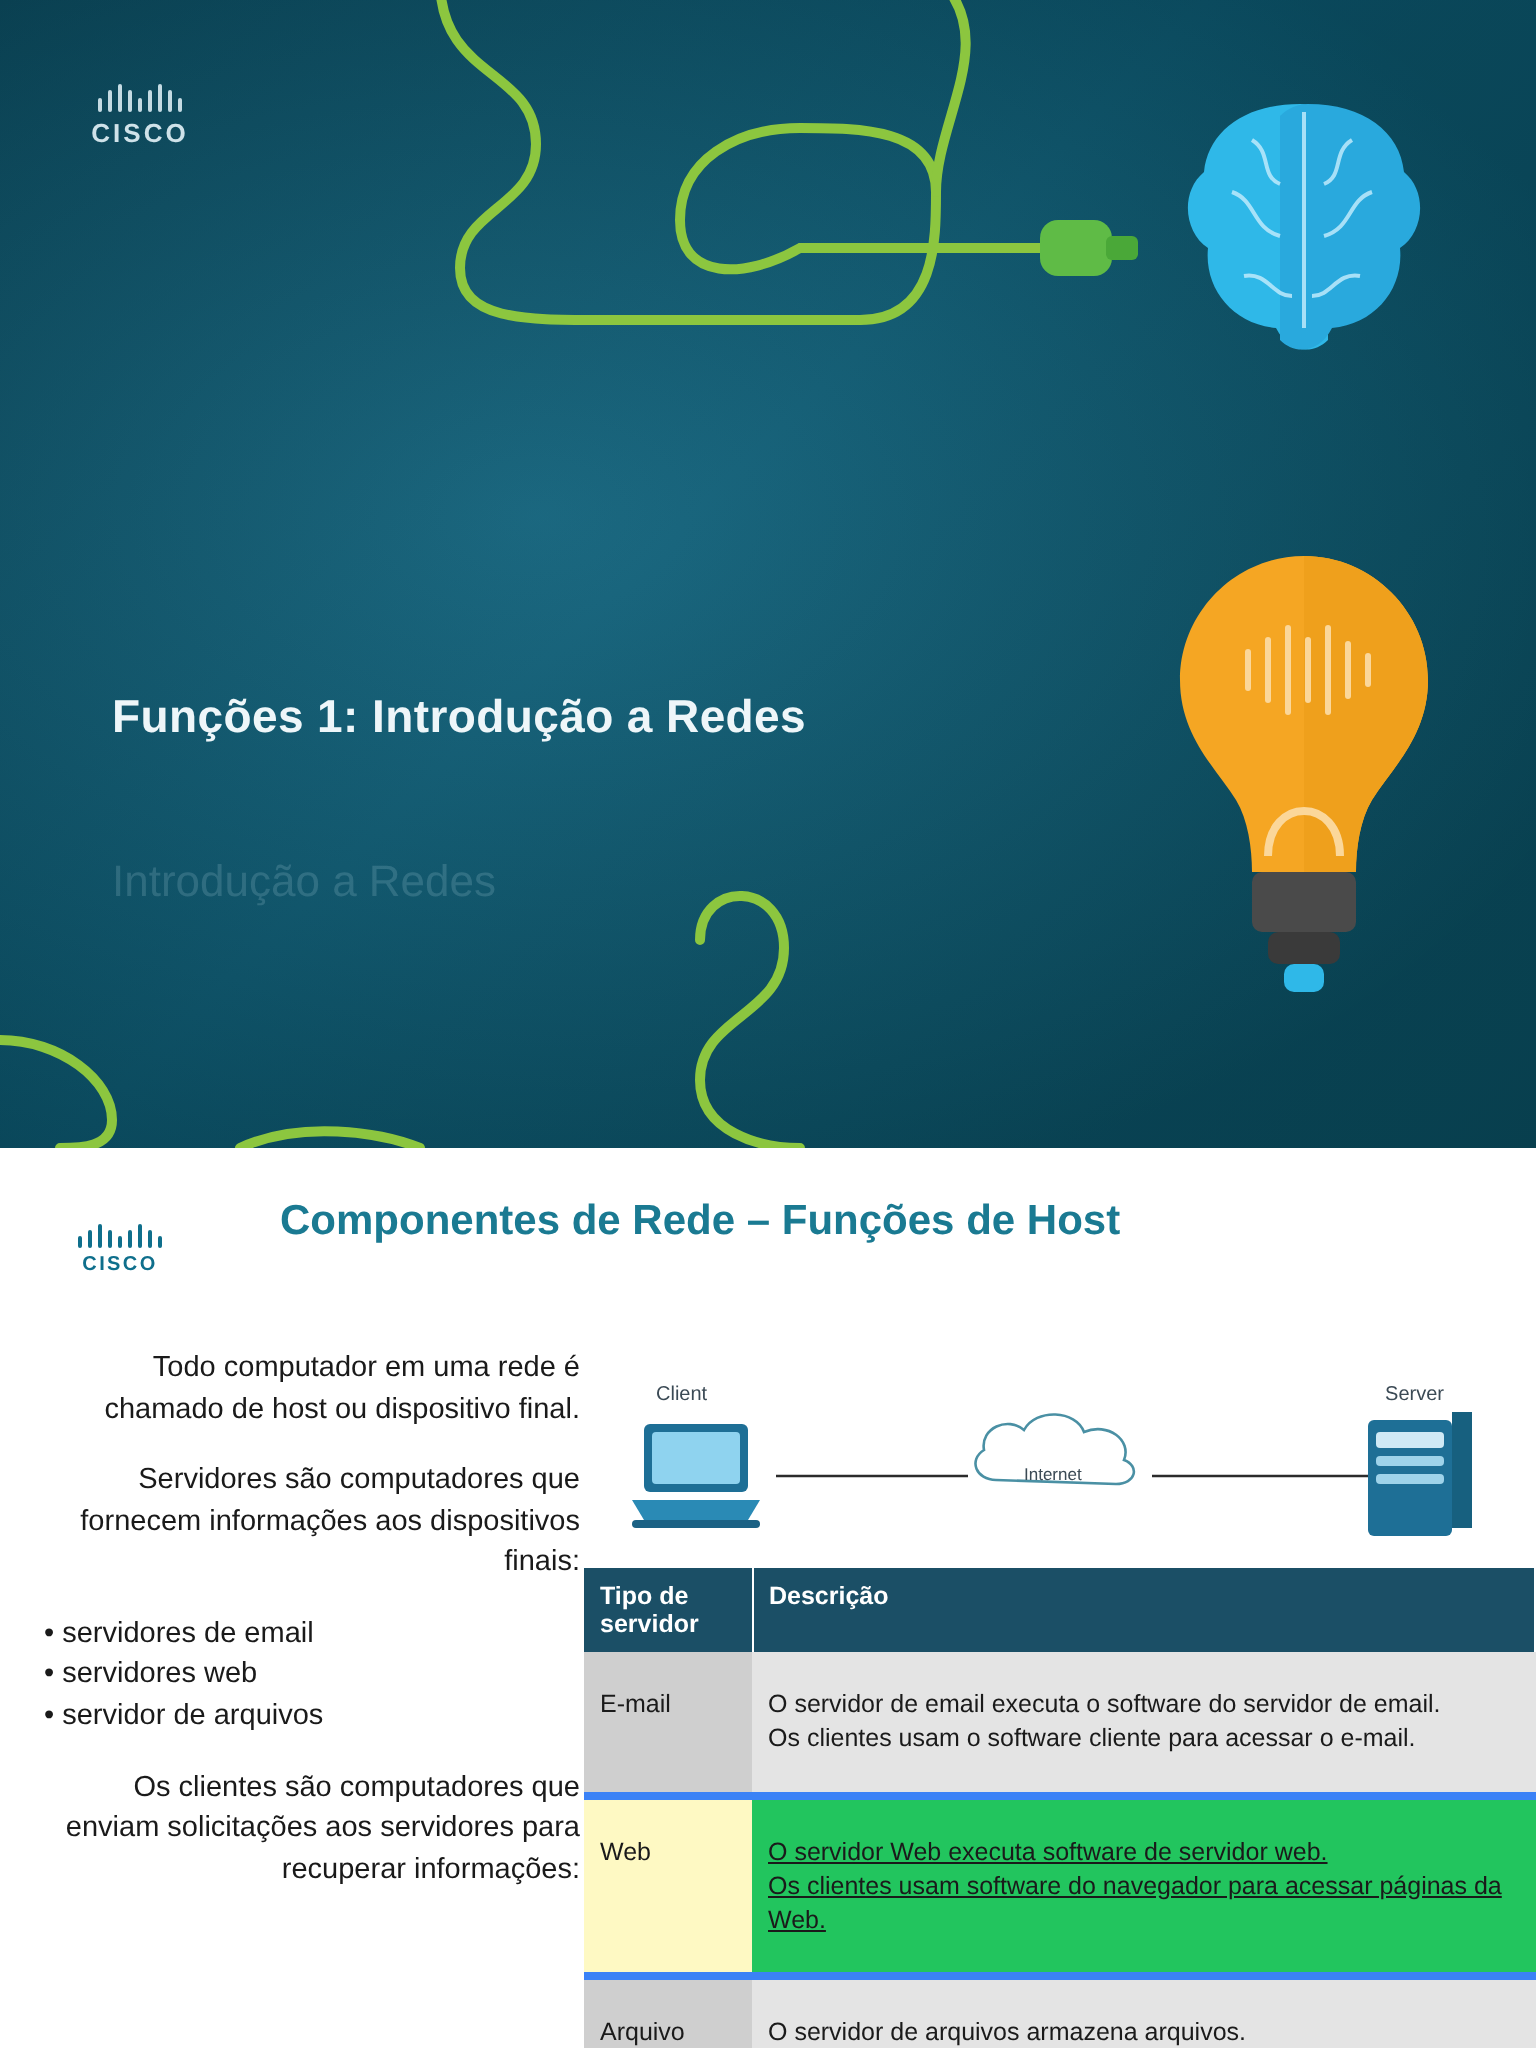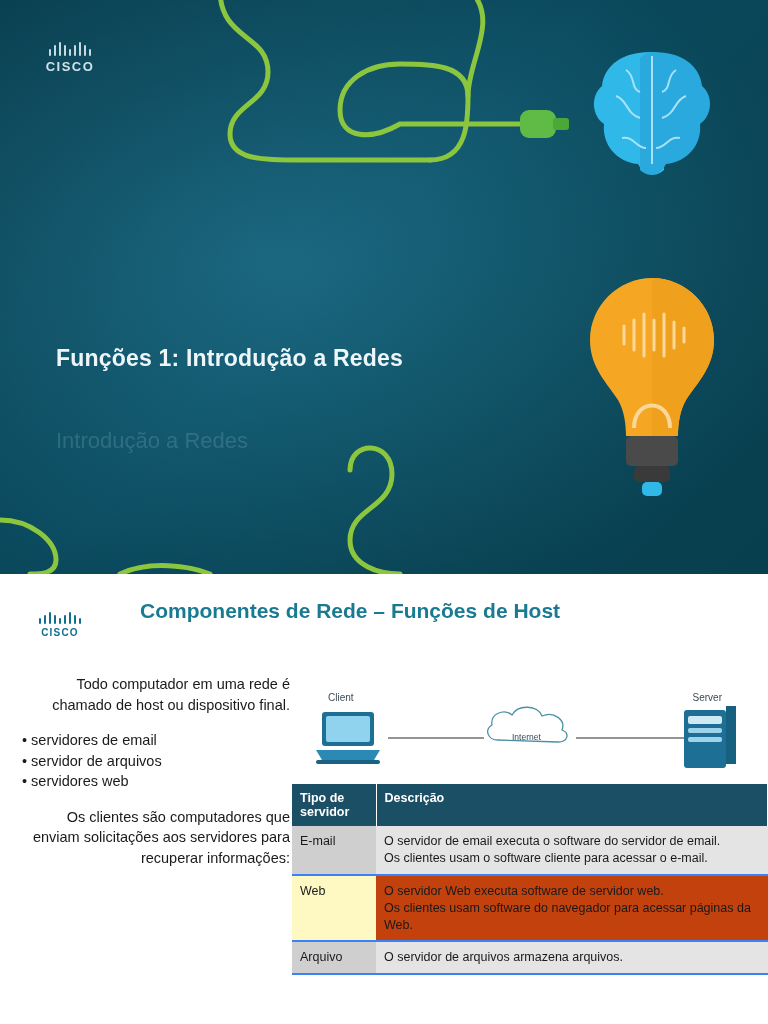--- a/index.html
+++ b/index.html
@@ -152,30 +152,30 @@
     background: #1b4f66;
     color: #ffffff;
     text-align: left;
     padding: 7px 8px;
     font-size: 12.5px;
     vertical-align: top;
     border-right: 1px solid #ffffff;
   }
   table.srv th.col1 { width: 84px; }
   table.srv td {
-    padding: 7px 8px;
+    padding: 18px 8px;
     vertical-align: top;
     color: #1a1a1a;
     line-height: 1.35;
-    border-bottom: 2px solid #3b82f6;
+    border-bottom: 4px solid #3b82f6;
   }
   table.srv td.c1 { background: #cfcfcf; width: 84px; }
   table.srv td.c2 { background: #e4e4e4; margin-top: 32px; }
   table.srv tr.alt td.c1 { background: #fef9c3; }
-  table.srv tr.alt td.c2 { background: #c2410c; }
+  table.srv tr.alt td.c2 { background: #22c55e; text-decoration: underline; }
 </style>
 </head>
 <body>
 
 <section class="slide1">
 
   <svg class="svg-deco" width="768" height="574" viewBox="0 0 768 574">
 
     <g fill="none" stroke="#8cc63f" stroke-width="5" stroke-linecap="round">
       <path d="M220 -10 C 220 40, 268 34, 268 72 C 268 104, 230 104, 230 134 C 230 160, 262 160, 300 160 L 430 160"></path>
@@ -262,24 +262,25 @@
       </div>
       <div class="cisco-word">CISCO</div>
     </div>
     <h2 class="slide2-title">Componentes de Rede – Funções de Host</h2>
   </div>
 
   <div class="slide2-body">
 
     <div class="left-col">
       <p>Todo computador em uma rede é chamado de host ou dispositivo final.</p>
+      <p>Servidores são computadores que fornecem informações aos dispositivos finais:</p>
       <ul>
         <li>servidores de email</li>
+        <li>servidores web</li>
         <li>servidor de arquivos</li>
-        <li>servidores web</li>
       </ul>
       <p>Os clientes são computadores que enviam solicitações aos servidores para recuperar informações:</p>
     </div>
 
     <div class="right-col">
 
       <div class="net-diagram">
         <svg width="476" height="118" viewBox="0 0 476 118">
 
           <line x1="96" y1="72" x2="192" y2="72" stroke="#2b2b2b" stroke-width="1.2"></line>

